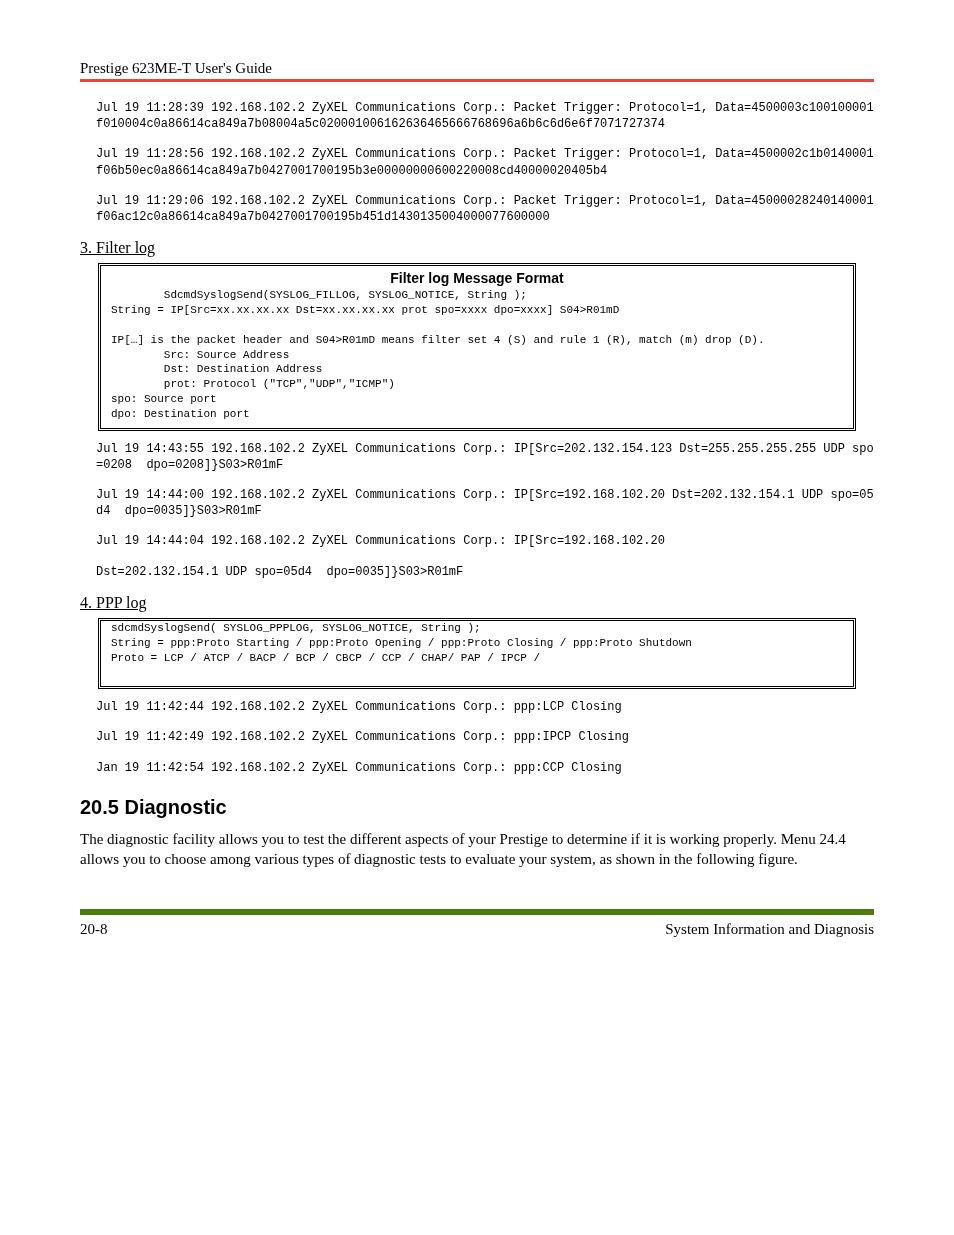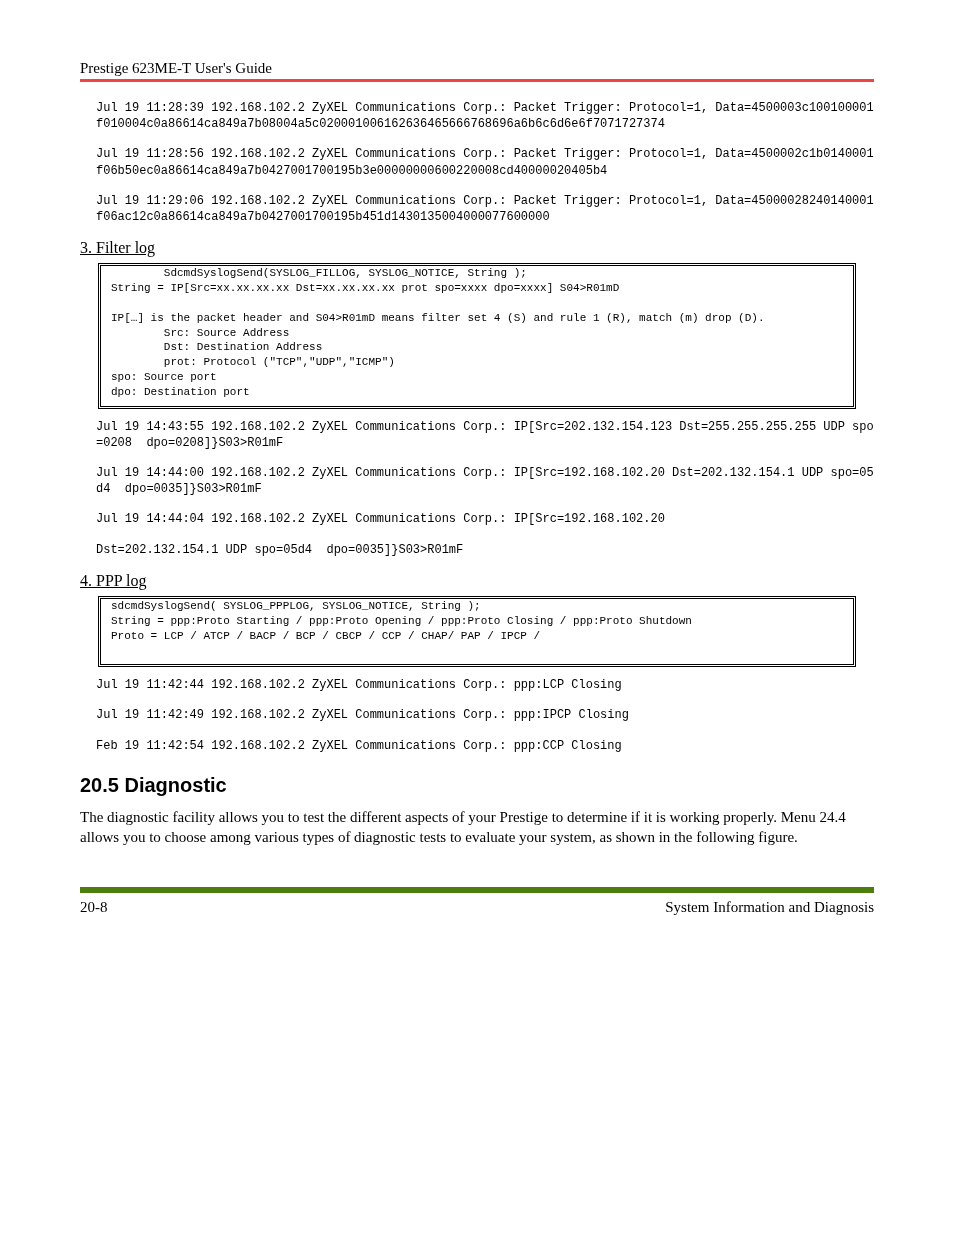--- a/index.html
+++ b/index.html
@@ -74,20 +74,21 @@
 
 <div class="header">Prestige 623ME-T User's Guide</div>
 
 <div class="mono">Jul 19 11:28:39 192.168.102.2 ZyXEL Communications Corp.: Packet Trigger: Protocol=1, Data=4500003c100100001f010004c0a86614ca849a7b08004a5c020001006162636465666768696a6b6c6d6e6f7071727374</div>
 <div class="mono">Jul 19 11:28:56 192.168.102.2 ZyXEL Communications Corp.: Packet Trigger: Protocol=1, Data=4500002c1b0140001f06b50ec0a86614ca849a7b0427001700195b3e00000000600220008cd40000020405b4</div>
 <div class="mono">Jul 19 11:29:06 192.168.102.2 ZyXEL Communications Corp.: Packet Trigger: Protocol=1, Data=45000028240140001f06ac12c0a86614ca849a7b0427001700195b451d1430135004000077600000</div>
 
 <div class="section-label">3. Filter log</div>
 
 <div class="box">
+  <div class="box-title">Filter log Message Format</div>
   <div class="box-body">        SdcmdSyslogSend(SYSLOG_FILLOG, SYSLOG_NOTICE, String );
 String = IP[Src=xx.xx.xx.xx Dst=xx.xx.xx.xx prot spo=xxxx dpo=xxxx] S04&gt;R01mD
 
 IP[…] is the packet header and S04&gt;R01mD means filter set 4 (S) and rule 1 (R), match (m) drop (D).
         Src: Source Address
         Dst: Destination Address
         prot: Protocol ("TCP","UDP","ICMP")
 spo: Source port
 dpo: Destination port</div>
 </div>
@@ -102,21 +103,21 @@
 <div class="box">
   <div class="box-body">sdcmdSyslogSend( SYSLOG_PPPLOG, SYSLOG_NOTICE, String );
 String = ppp:Proto Starting / ppp:Proto Opening / ppp:Proto Closing / ppp:Proto Shutdown
 Proto = LCP / ATCP / BACP / BCP / CBCP / CCP / CHAP/ PAP / IPCP /
 
 </div>
 </div>
 
 <div class="mono">Jul 19 11:42:44 192.168.102.2 ZyXEL Communications Corp.: ppp:LCP Closing</div>
 <div class="mono">Jul 19 11:42:49 192.168.102.2 ZyXEL Communications Corp.: ppp:IPCP Closing</div>
-<div class="mono">Feb 19 11:42:54 192.168.102.2 ZyXEL Communications Corp.: ppp:CCP Closing</div>
+<div class="mono">Jan 19 11:42:54 192.168.102.2 ZyXEL Communications Corp.: ppp:CCP Closing</div>
 
 <div class="h2">20.5  Diagnostic</div>
 
 <div class="body-text">The diagnostic facility allows you to test the different aspects of your Prestige to determine if it is working properly. Menu 24.4 allows you to choose among various types of diagnostic tests to evaluate your system, as shown in the following figure.</div>
 
 <div class="footer">
   <span>20-8</span>
   <span>System Information and Diagnosis</span>
 </div>
 

